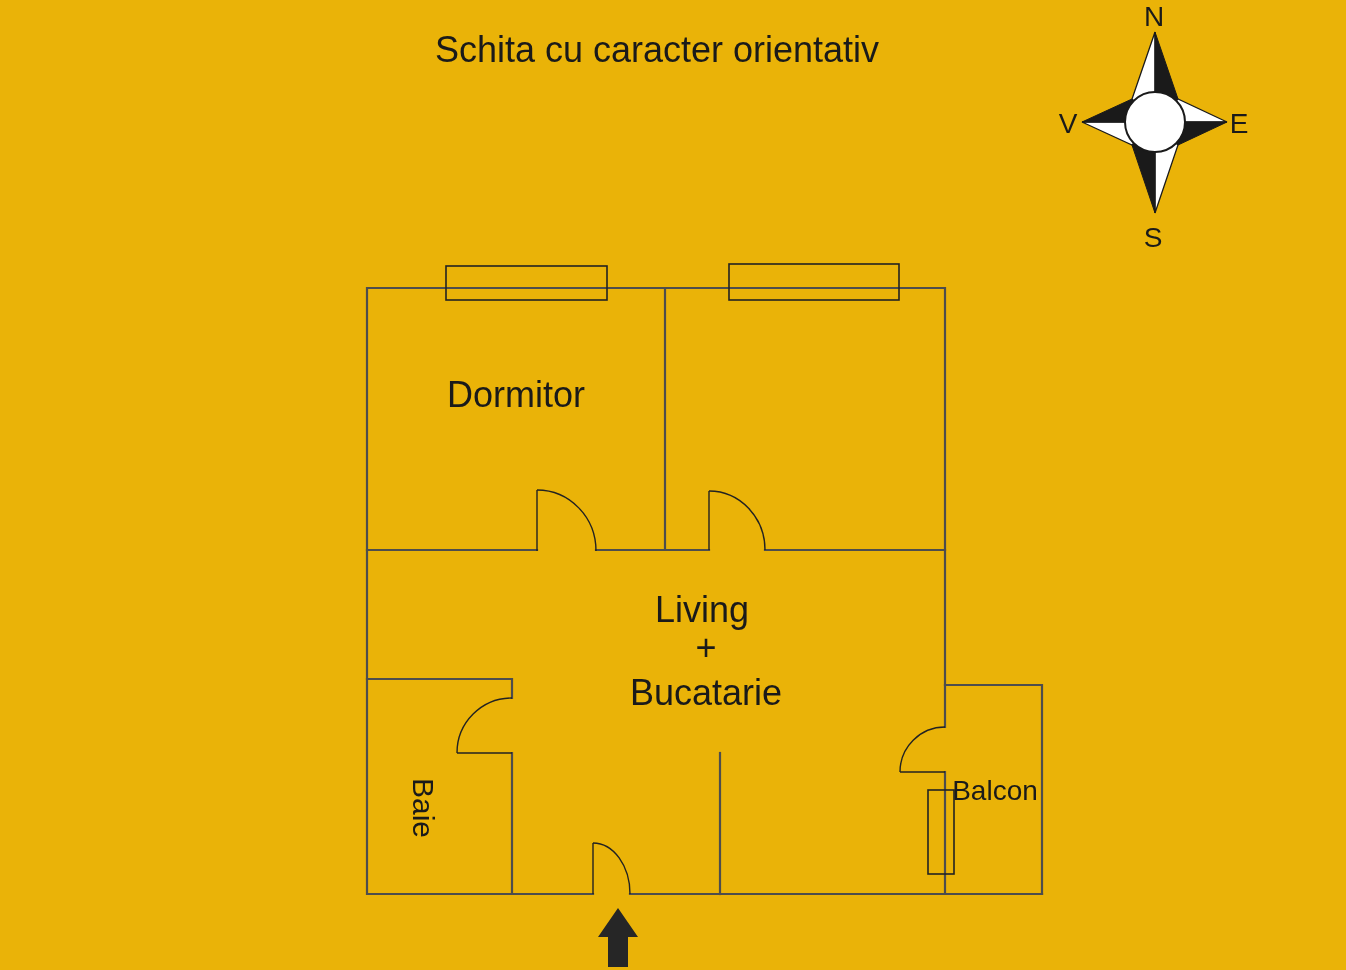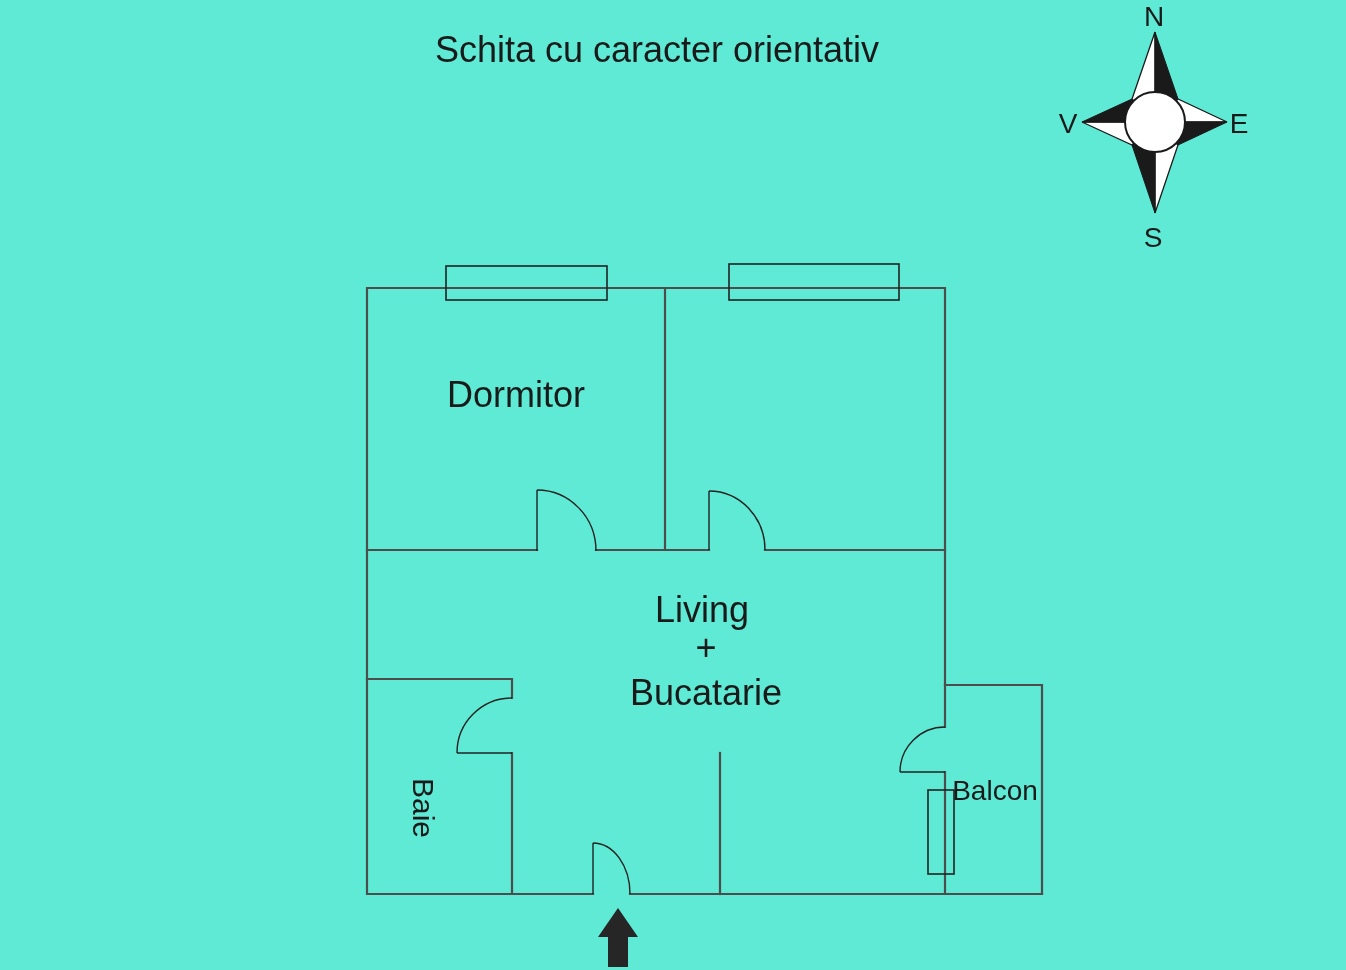--- a/index.html
+++ b/index.html
@@ -8,21 +8,21 @@
     background: #ffffff;
     width: 1346px;
     height: 970px;
     overflow: hidden;
     font-family: "Liberation Sans", sans-serif;
   }
   .plan-wrap {
     position: relative;
     width: 1346px;
     height: 970px;
-    background: #5eead4;
+    background: #eab308;
   }
   svg { display: block; }
   svg text {
     fill: #1a1a1a;
     font-family: "Liberation Sans", sans-serif;
   }
   .t-title   { font-size: 36px; }
   .t-room    { font-size: 36px; }
   .t-balcon  { font-size: 28px; }
   .t-baie    { font-size: 30px; }

